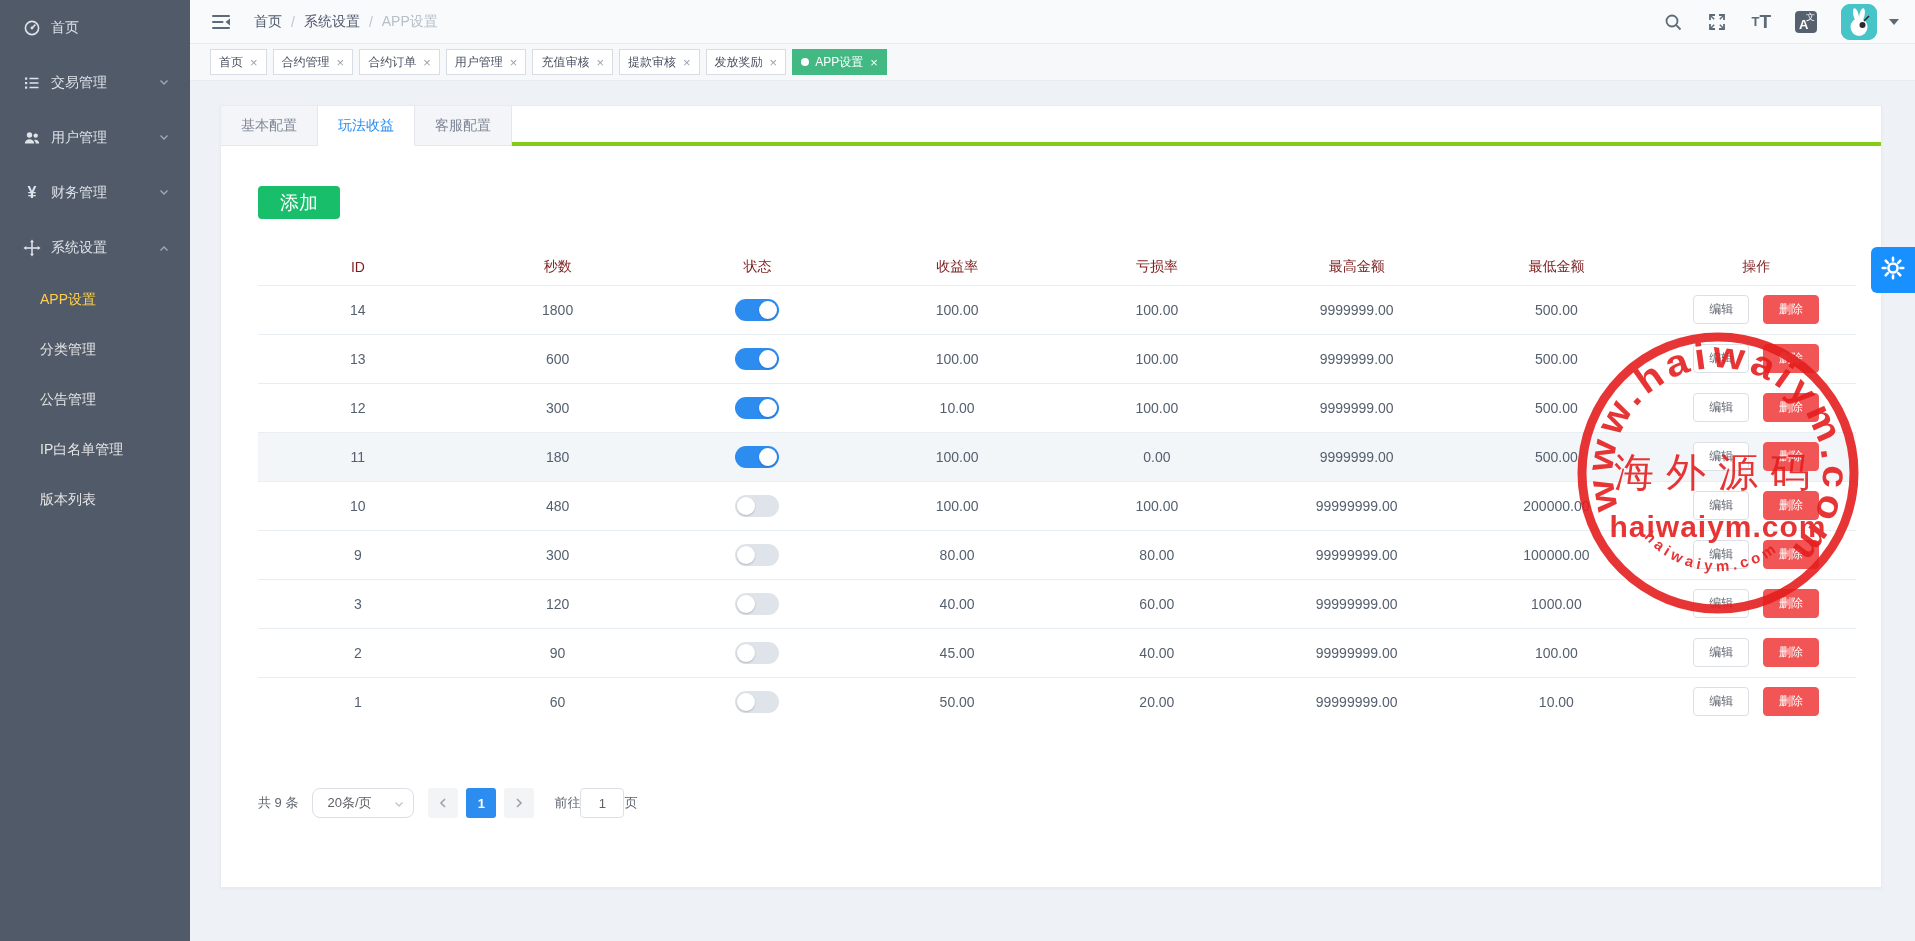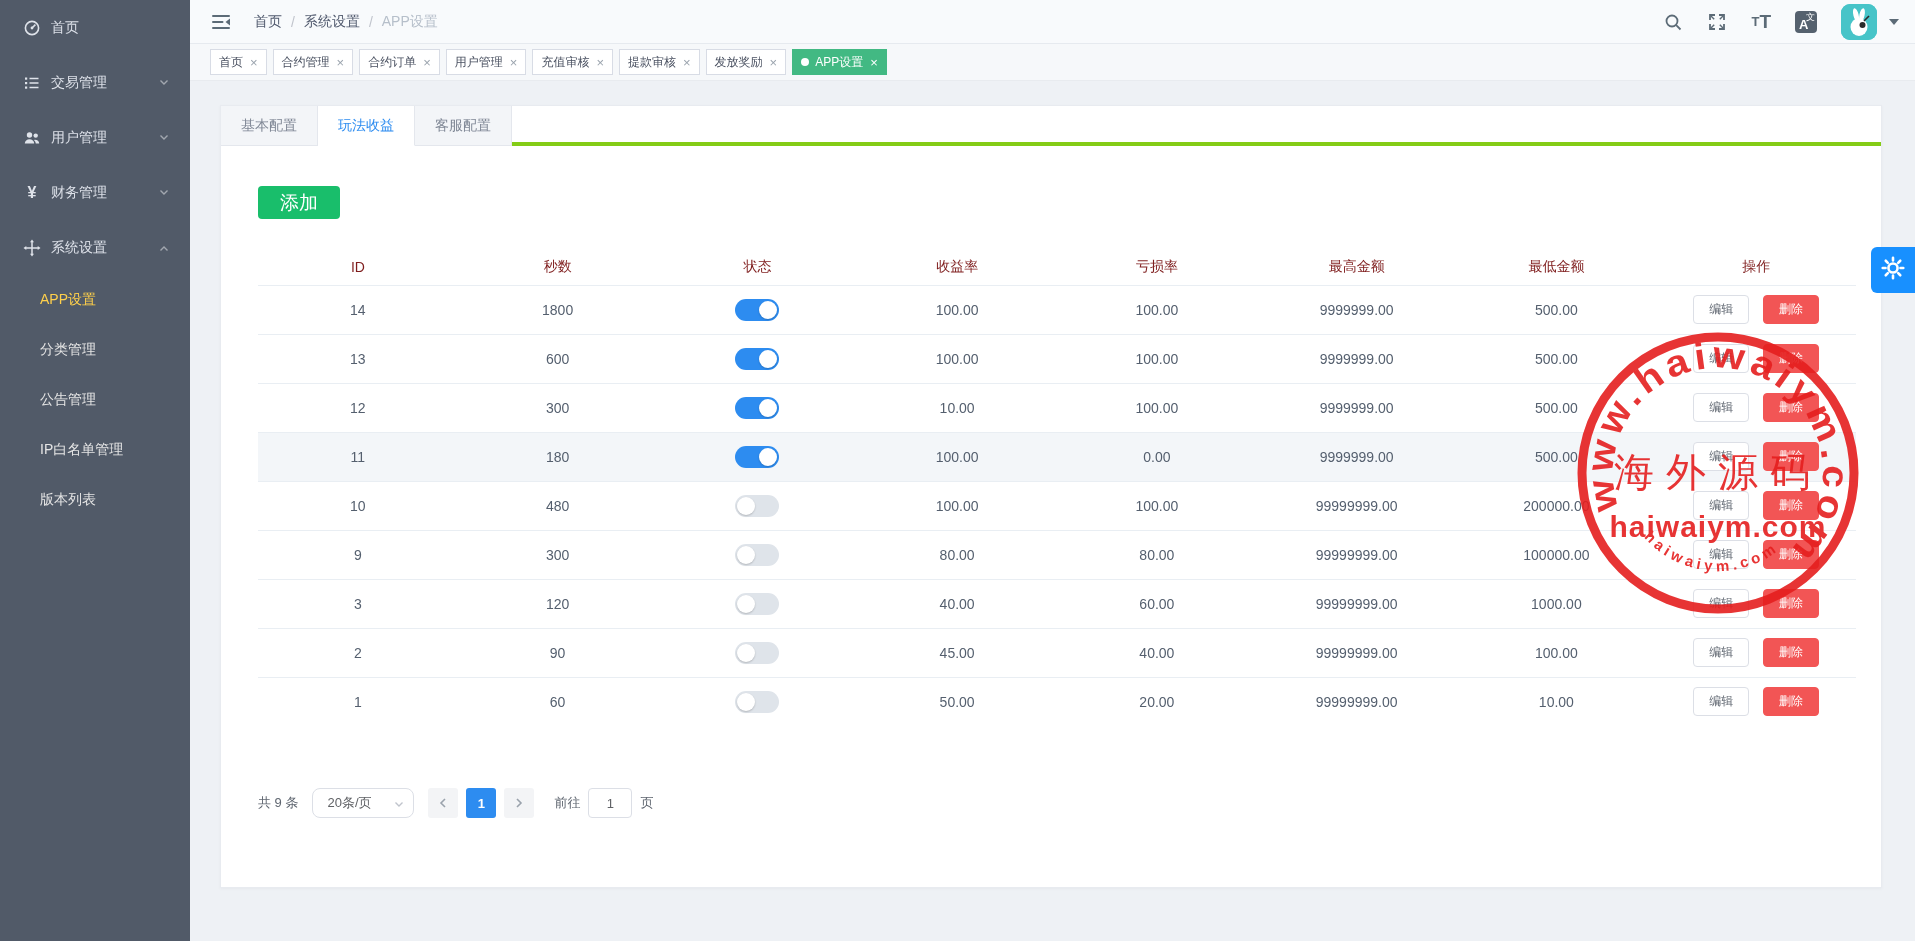--- a/index.html
+++ b/index.html
@@ -70,21 +70,21 @@
   .btn-del { height:29px; padding:0 15px; font-size:12px; color:#fff; background:#f25555; border:1px solid #f25555; border-radius:4px; margin-left:10px; cursor:pointer; }
 
   
   .pagination { display:flex; align-items:center; margin-top:62px; font-size:13px; color:#5f6670; }
   .pg-total { margin-right:14px; }
   .pg-size { position:relative; width:102px; height:30px; border:1px solid #dcdfe6; border-radius:8px; background:#fff; display:flex; align-items:center; padding-left:14px; color:#606266; cursor:pointer; }
   .pg-size .sel-caret { position:absolute; right:8px; top:9px; }
   .pg-btn { width:30px; height:30px; border-radius:3px; background:#f3f4f6; border:none; margin-left:14px; position:relative; cursor:pointer; color:#9aa2ac; font-size:15px; display:flex; align-items:center; justify-content:center; }
   .pg-page { width:30px; height:30px; border-radius:3px; background:#2d8cf0; color:#fff; font-weight:bold; display:flex; align-items:center; justify-content:center; margin-left:8px; cursor:pointer; }
   .pg-btn.next { margin-left:8px; }
-  .pg-goto { margin-left:20px; display:flex; align-items:center; gap:8px; }
+  .pg-goto { margin-left:20px; display:flex; align-items:center; }
   .pg-input { width:44px; height:30px; border:1px solid #dcdfe6; border-radius:4px; text-align:center; font-size:13px; color:#606266; font-family:inherit; }
 
   
   .gear-fab { position:fixed; right:0; top:247px; width:44px; height:46px; background:#1890ff; border-radius:6px 0 0 6px; display:flex; align-items:center; justify-content:center; cursor:pointer; z-index:40; }
 
   
   .stamp { position:fixed; left:1568px; top:323px; width:300px; height:300px; z-index:50; pointer-events:none; }
 </style>
 </head>
 <body>

